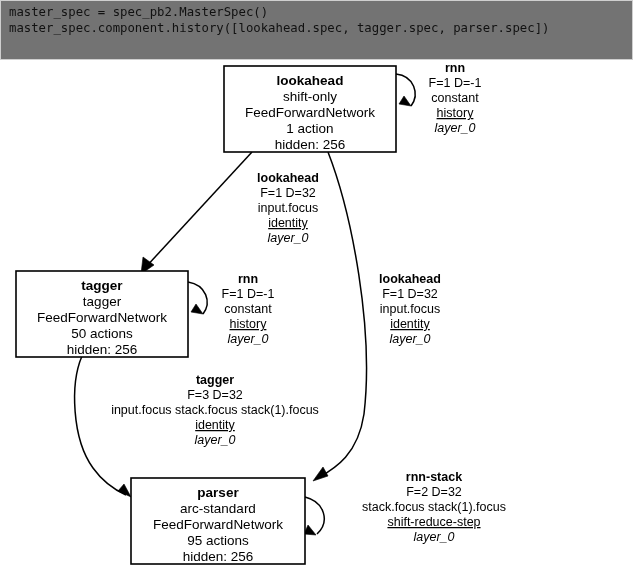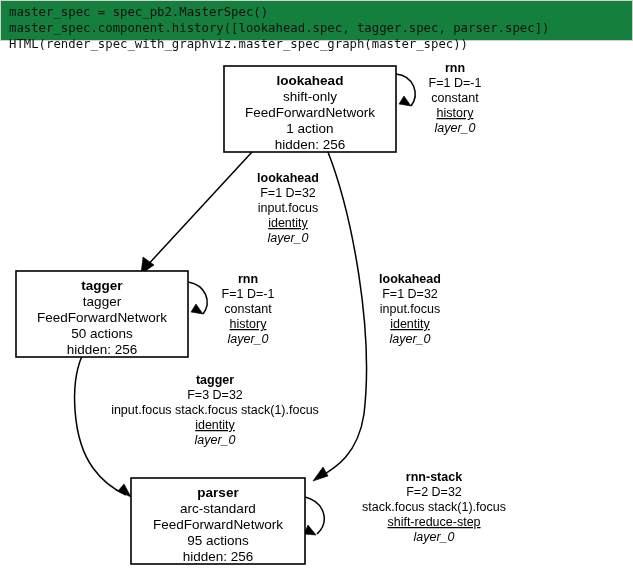--- a/index.html
+++ b/index.html
@@ -17,23 +17,23 @@
     position: relative;
     width: 633px;
     height: 578px;
   }
   
   .code-cell {
     position: absolute;
     left: 0;
     top: 0;
     width: 633px;
-    height: 41px;
+    height: 60px;
     box-sizing: border-box;
-    background: #15803d;
+    background: #737373;
     border: 1px solid #cfcfcf;
     border-left: 1px solid #cfcfcf;
     padding: 3px 0 0 8px;
   }
   .code-line {
     font-family: "DejaVu Sans Mono", "Liberation Mono", monospace;
     font-size: 12.3px;
     line-height: 16px;
     color: #111111;
     white-space: pre;
@@ -75,21 +75,20 @@
   .e-ital    { font-size: 12.5px; font-style: italic; text-anchor: middle; }
 </style>
 </head>
 <body>
 
 <div id="root">
 
   <div class="code-cell">
     <div class="code-line">master_spec = spec_pb2.MasterSpec()</div>
     <div class="code-line">master_spec.component.history([lookahead.spec, tagger.spec, parser.spec])</div>
-    <div class="code-line">HTML(render_spec_with_graphviz.master_spec_graph(master_spec))</div>
   </div>
 
   <div class="graph-wrap">
   <svg class="graph" viewBox="0 0 633 524" xmlns="http://www.w3.org/2000/svg">
 
     <g>
       <path class="edgepath" d="M 396,20 C 414,22 420,40 411,52"></path>
       <polygon class="arrowhead" points="411,52 404,42 399,50"></polygon>
       <text class="e-title" x="455" y="18">rnn</text>
       <text class="e-line" x="455" y="33">F=1 D=-1</text>

